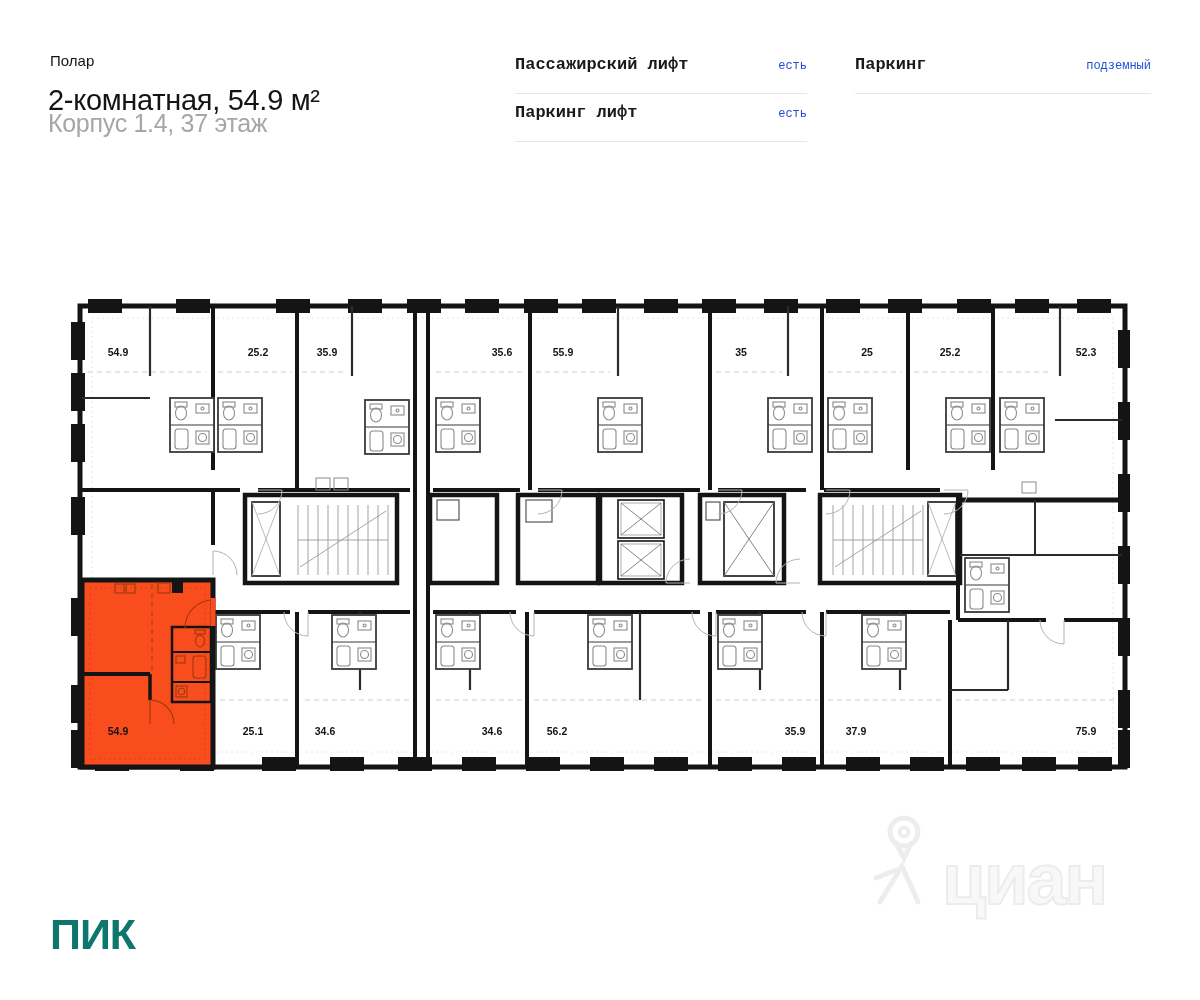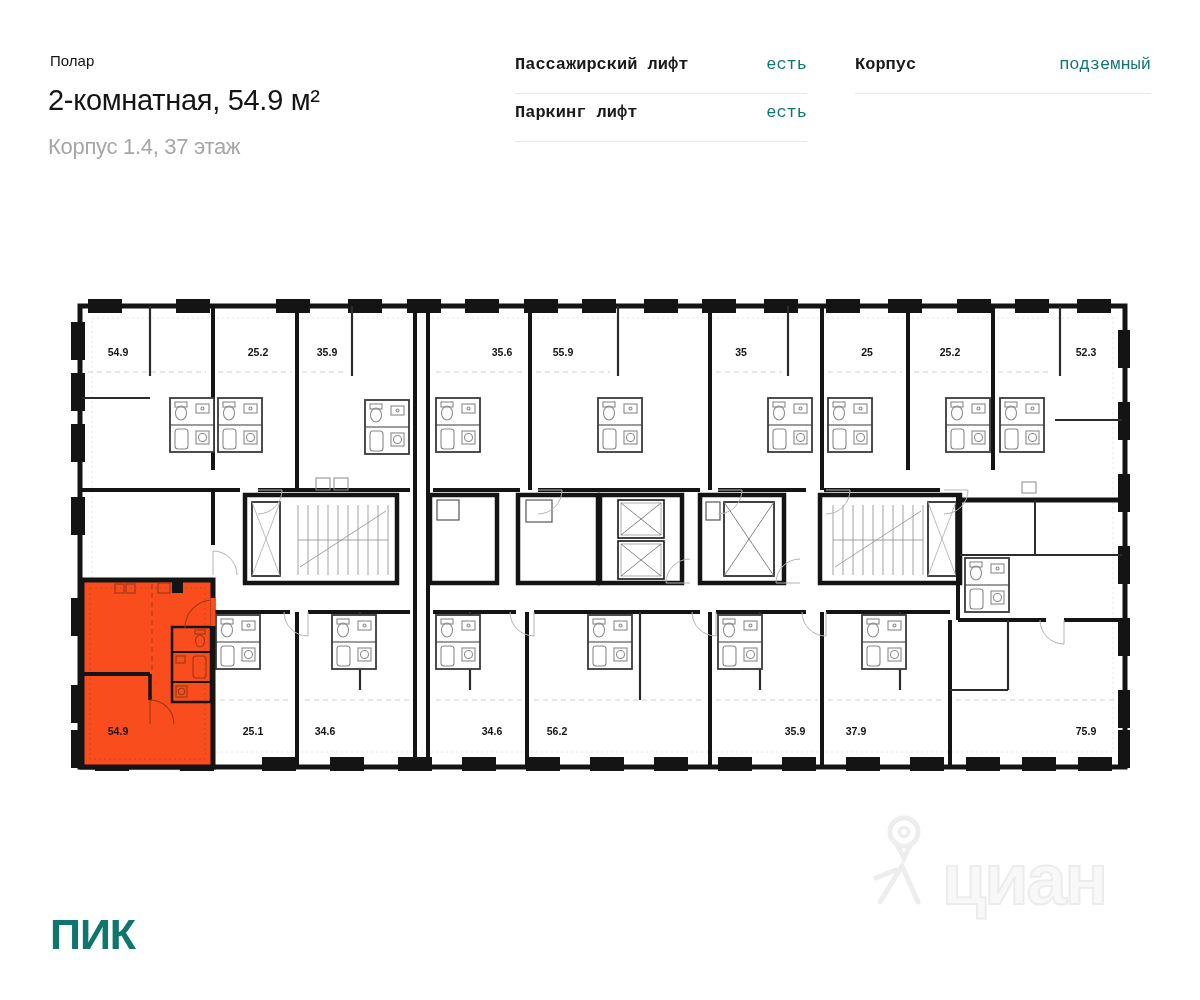--- a/index.html
+++ b/index.html
@@ -1,26 +1,26 @@
 <!DOCTYPE html>
 <html><head>
 <meta charset="utf-8">
 <style>
   html,body{margin:0;padding:0;}
   body{width:1200px;height:1000px;background:#fff;font-family:"Liberation Sans",sans-serif;}
   .page{position:relative;width:1200px;height:976px;background:#fff;overflow:hidden;}
   .abs{position:absolute;}
   .project{left:50px;top:52px;font-size:15px;color:#141414;}
   .title{left:48px;top:84px;font-size:29px;font-weight:normal;color:#141414;letter-spacing:-.3px;}
-  .subtitle{left:48px;top:134px;font-size:22px;color:#a6a6a6;letter-spacing:-.3px;}
+  .subtitle{left:48px;top:109px;font-size:25px;color:#a6a6a6;letter-spacing:-.3px;}
   .info-table{position:absolute;top:46px;font-family:Liberation Mono, monospace;}
   .info-row{display:flex;justify-content:space-between;align-items:baseline;
             padding:9px 0 19px;border-bottom:1px solid #e7e7e7;}
   .il{font-size:17px;font-weight:600;color:#1a1a1a;}
-  .iv{font-size:17px;color:#0f766e;margin-left:44px;}
+  .iv{font-size:12px;color:#1d4ed8;margin-left:44px;}
   .logo{left:50px;top:910px;font-size:43px;font-weight:bold;color:#0f766e;letter-spacing:-1px;}
   .plan-label{font:bold 10.5px "Liberation Sans",sans-serif;fill:#141414;text-anchor:middle;}
   svg{display:block;}
 </style>
 </head>
 <body>
 
 <div class="page">
 
   <div class="abs project">Полар</div>
@@ -32,21 +32,21 @@
       <span class="il">Пассажирский лифт</span>
       <span class="iv">есть</span>
     </div>
     <div class="info-row">
       <span class="il">Паркинг лифт</span>
       <span class="iv">есть</span>
     </div>
   </div>
   <div class="info-table" style="left:855px;width:296px">
     <div class="info-row">
-      <span class="il">Корпус</span>
+      <span class="il">Паркинг</span>
       <span class="iv">подземный</span>
     </div>
   </div>
 
   <svg class="abs" style="left:70px;top:290px" width="1060" height="490" viewBox="70 290 1060 490">
     <defs>
       <g id="pierH">
           <rect width="34" height="14" fill="#141414"></rect>
         </g>
       <g id="pierV">

